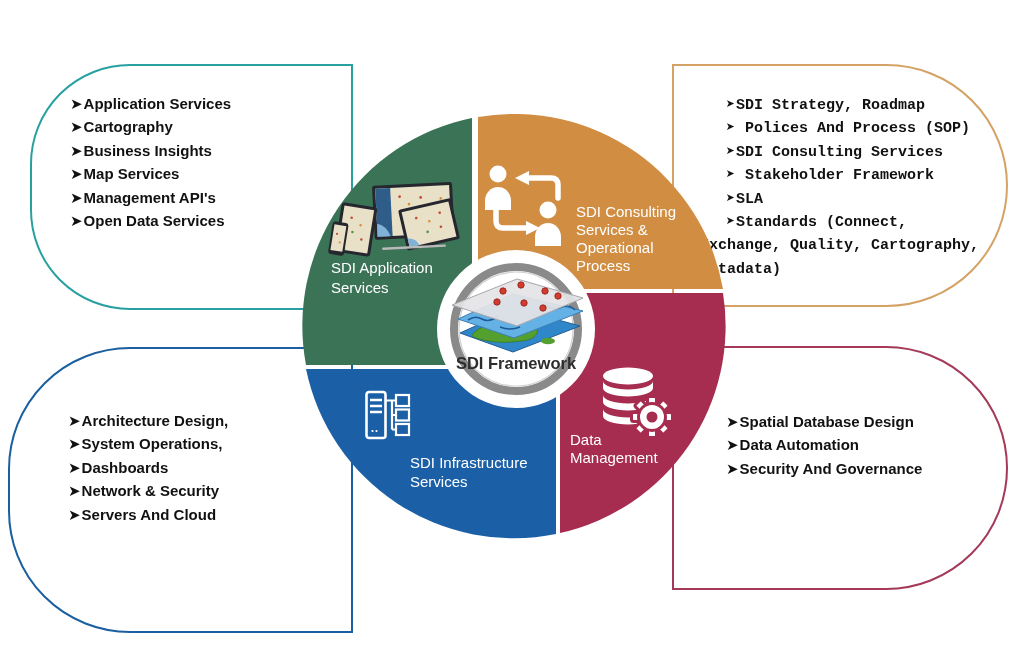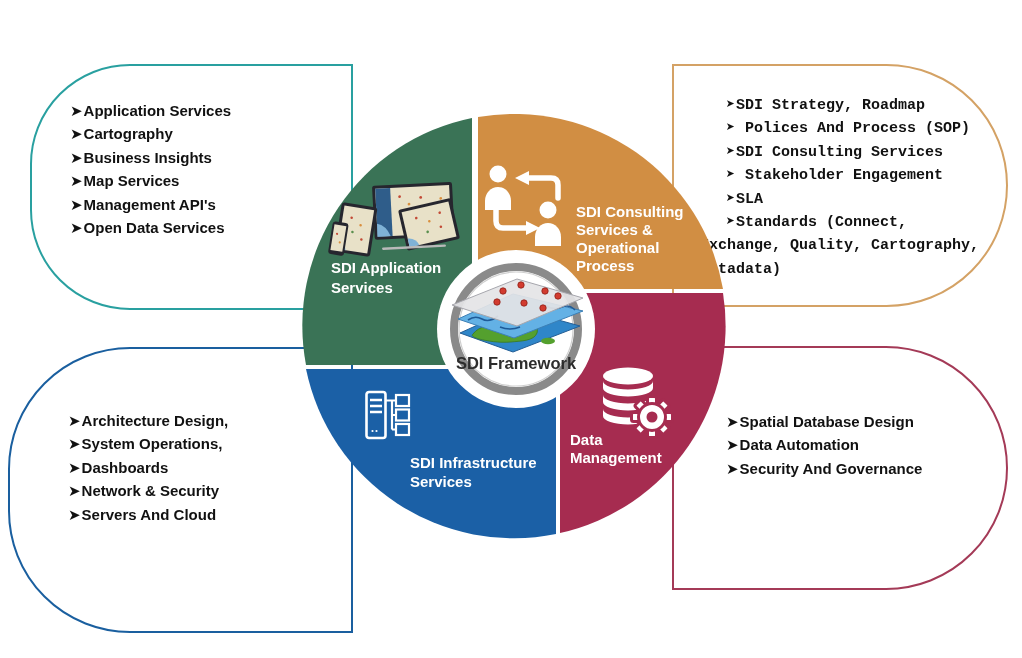--- a/index.html
+++ b/index.html
@@ -2,31 +2,31 @@
 <html><head>
 <meta charset="utf-8">
 <style>
   html,body{margin:0;padding:0;background:#fff;}
   .canvas{
     position:relative;width:1022px;height:658px;background:#ffffff;overflow:hidden;
     font-family:"Liberation Sans","DejaVu Sans",sans-serif;
   }
   
   .panel{position:absolute;box-sizing:border-box;background:#fff;border:2px solid #888;}
-  .panel-tl{left:30px;top:64px;width:323px;height:246px;border-radius:100px 0 0 100px;padding:33px 10px 0 38px;}
+  .panel-tl{left:30px;top:64px;width:323px;height:246px;border-radius:100px 0 0 100px;padding:26px 10px 0 38px;}
   .panel-bl{left:8px;top:347px;width:345px;height:286px;border-radius:122px 0 0 122px;padding:60px 10px 0 58px;}
   .panel-tr{left:672px;top:64px;width:336px;height:243px;border-radius:0 122px 122px 0;padding:28px 10px 0 26px;}
   .panel-br{left:672px;top:346px;width:336px;height:244px;border-radius:0 122px 122px 0;padding:62px 10px 0 26px;}
   .li{font-size:15px;font-weight:700;color:#111;line-height:23.4px;white-space:pre-wrap;}
   .panel-tr .li,.panel-br .li{text-indent:26px;max-width:300px;}
   .blt{margin-right:1px;}
   
   .overlay{position:absolute;left:0;top:0;}
   
-  .q-label{position:absolute;color:#fff;font-weight:700;white-space:pre-line;}
+  .q-label{position:absolute;color:#fff;font-weight:400;white-space:pre-line;}
   .q-label-app{left:331px;top:258px;font-size:15px;line-height:20px;}
   .q-label-consult{left:576px;top:203px;font-size:15px;line-height:18px;}
   .q-label-infra{left:410px;top:453px;font-size:15px;line-height:19px;}
   .q-label-data{left:570px;top:431px;font-size:15px;line-height:18px;}
 </style>
 </head>
 <body>
 
 <div class="canvas">
 
@@ -35,21 +35,21 @@
       <div class="li"><span class="blt">➤</span><span>Cartography</span></div>
       <div class="li"><span class="blt">➤</span><span>Business Insights</span></div>
       <div class="li"><span class="blt">➤</span><span>Map Services</span></div>
       <div class="li"><span class="blt">➤</span><span>Management API's</span></div>
       <div class="li"><span class="blt">➤</span><span>Open Data Services</span></div>
     </div>
   <div class="panel panel-tr" style="border-color: rgb(212, 162, 101); font-family: Liberation Mono, monospace;">
       <div class="li"><span class="blt">➤</span><span>SDI Strategy, Roadmap</span></div>
       <div class="li"><span class="blt">➤</span><span> Polices And Process (SOP)</span></div>
       <div class="li"><span class="blt">➤</span><span>SDI Consulting Services</span></div>
-      <div class="li"><span class="blt">➤</span><span> Stakeholder Engagement</span></div>
+      <div class="li"><span class="blt">➤</span><span> Stakeholder Framework</span></div>
       <div class="li"><span class="blt">➤</span><span>SLA</span></div>
       <div class="li"><span class="blt">➤</span><span>Standards (Connect, Exchange, Quality, Cartography, Metadata)</span></div>
     </div>
   <div class="panel panel-bl" style="border-color: rgb(26, 95, 159);">
       <div class="li"><span class="blt">➤</span><span>Architecture Design,</span></div>
       <div class="li"><span class="blt">➤</span><span>System Operations,</span></div>
       <div class="li"><span class="blt">➤</span><span>Dashboards</span></div>
       <div class="li"><span class="blt">➤</span><span>Network &amp; Security</span></div>
       <div class="li"><span class="blt">➤</span><span>Servers And Cloud</span></div>
     </div>

